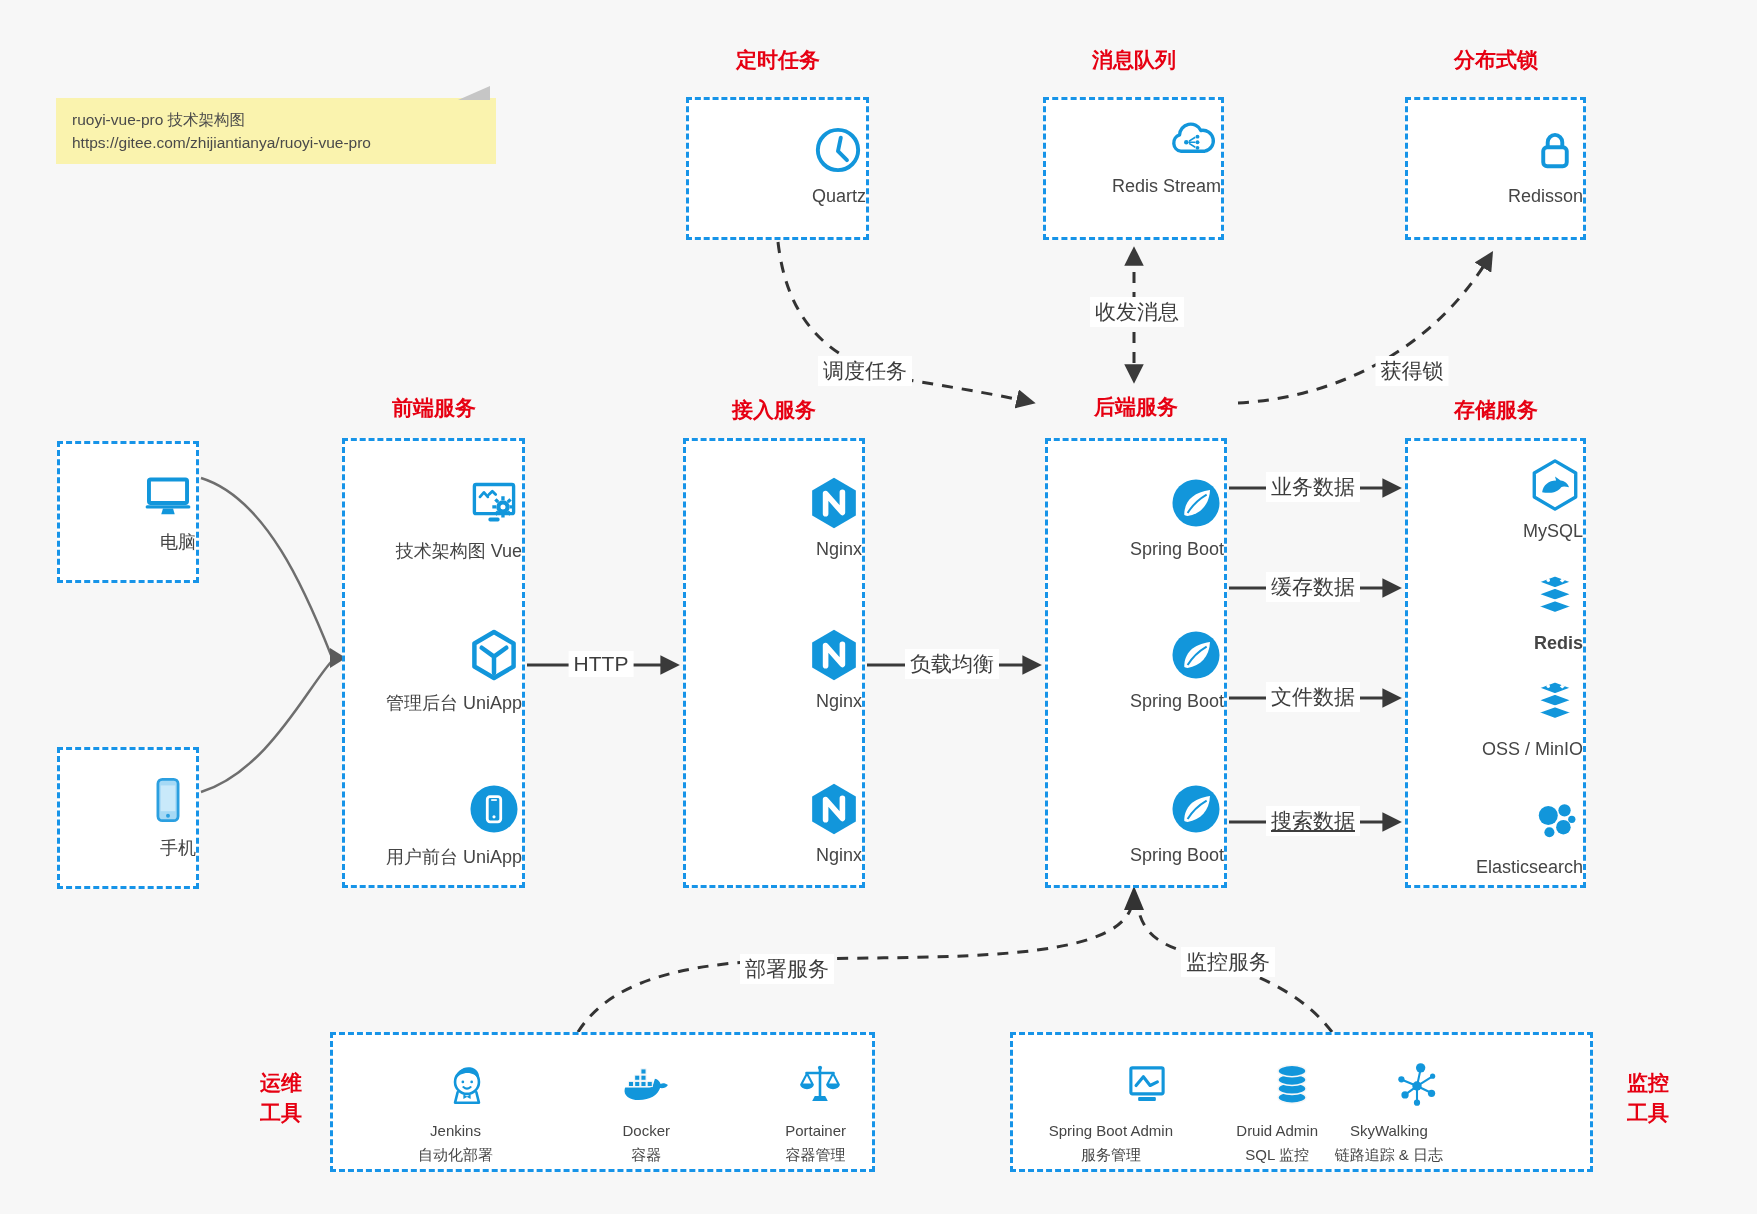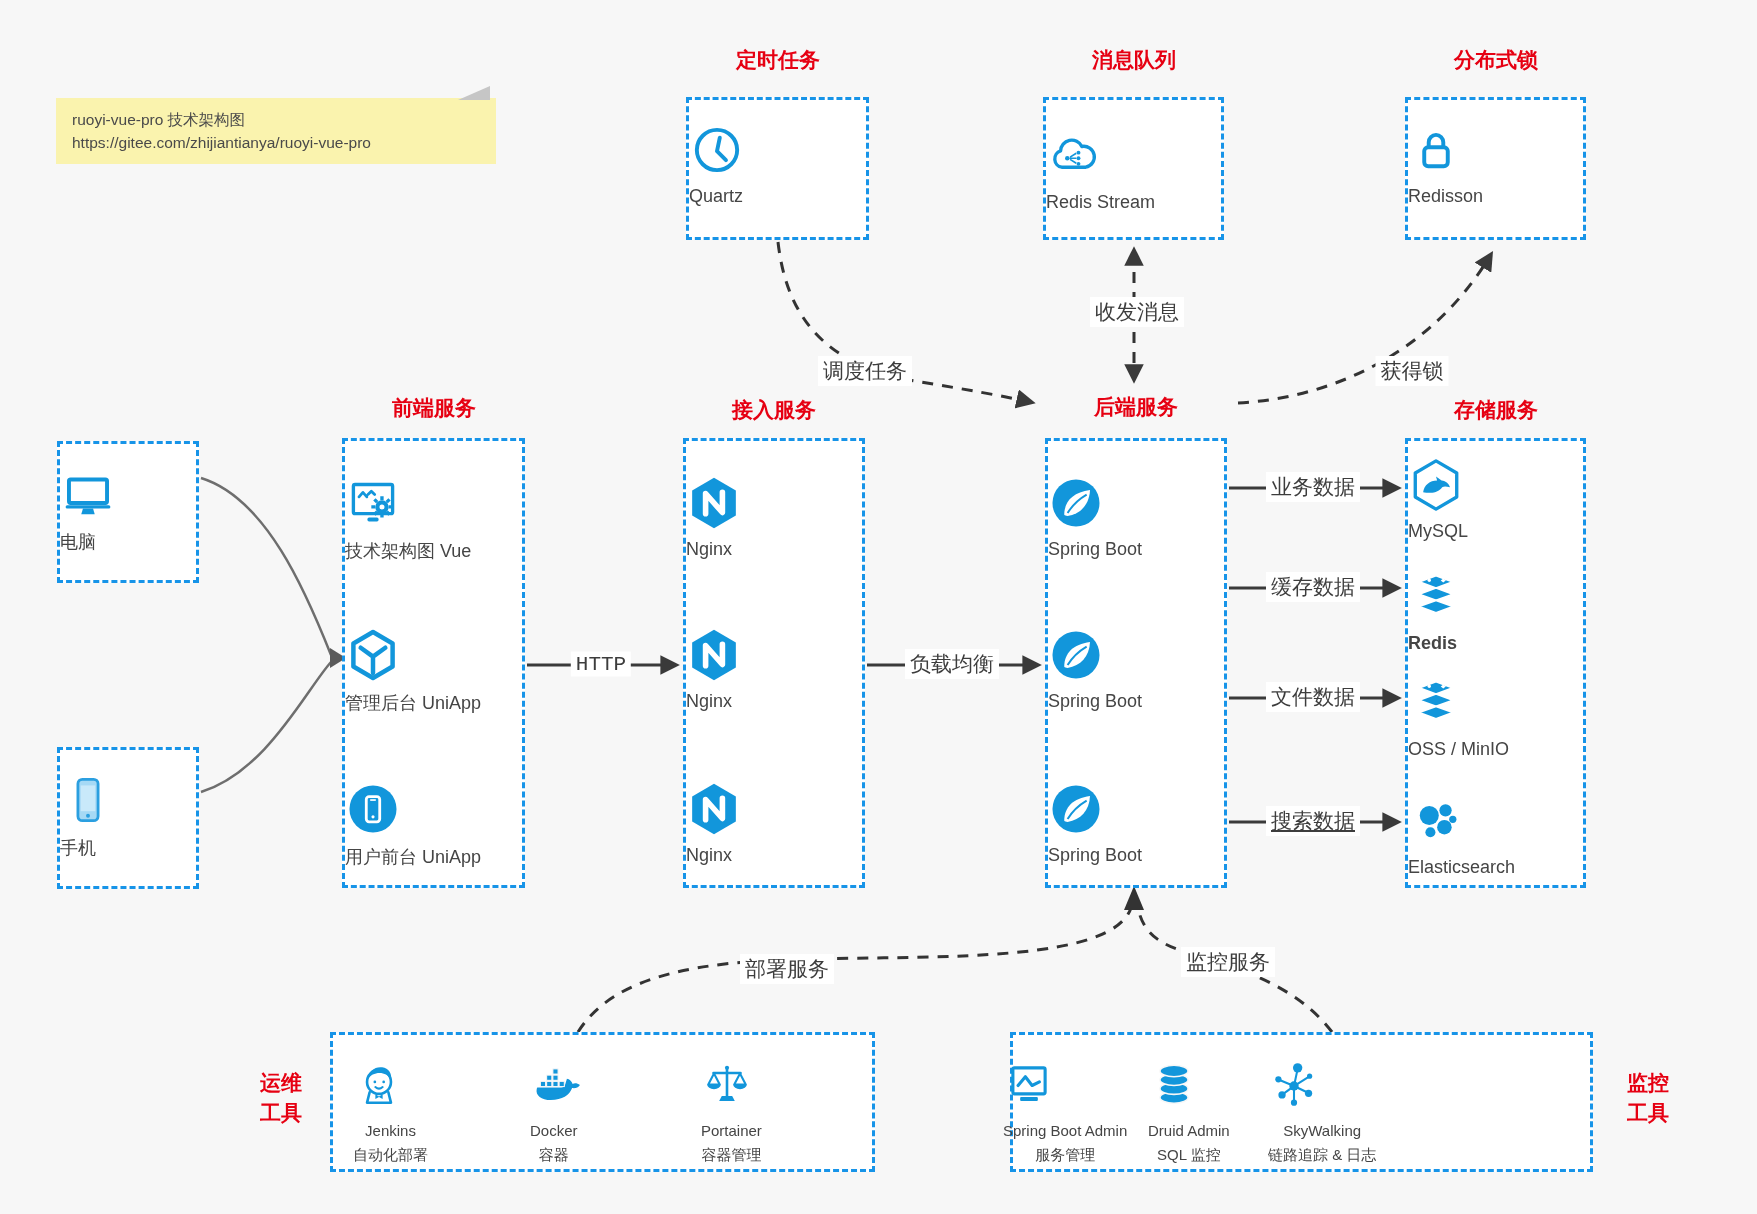--- a/index.html
+++ b/index.html
@@ -7,21 +7,21 @@
     --bblue:#1794e8;
     --red:#e60012;
     --ink:#454545;
     --arrow:#3a3a3a;
   }
   html,body{margin:0;padding:0;background:#f7f7f7;}
   body{width:1757px;height:1214px;font-family:"Liberation Sans",sans-serif;}
   .page{position:relative;width:1757px;height:1214px;background:#f7f7f7;overflow:hidden;}
   .overlay{position:absolute;left:0;top:0;z-index:1;}
   .gbox{position:absolute;background:#fff;border:3px dashed var(--bblue);box-sizing:border-box;z-index:2;}
-  .item{position:absolute;left:0;right:0;display:flex;flex-direction:column;align-items:flex-start;}
+  .item{position:absolute;left:0;right:0;display:flex;flex-direction:column;align-items:flex-end;}
   .item svg{width:56px;height:56px;display:block;}
   .item .lbl{margin-top:8px;font-size:18px;color:var(--ink);white-space:nowrap;}
   .item .lbl2{margin-top:8px;font-size:15px;line-height:24px;color:var(--ink);text-align:center;white-space:nowrap;}
   .bitem svg{width:52px;height:52px;}
   .rtitle{position:absolute;transform:translateX(-50%);font-size:21px;font-weight:bold;color:var(--red);white-space:nowrap;z-index:2;}
   .sidelabel{position:absolute;width:72px;font-size:21px;font-weight:bold;color:var(--red);line-height:30px;text-align:center;z-index:2;}
   .elabel{position:absolute;transform:translate(-50%,-50%);background:#fff;padding:1px 5px;font-size:21px;color:#3d3d3d;white-space:nowrap;z-index:3;}
   .note{position:absolute;left:56px;top:98px;width:440px;height:66px;background:#faf3ae;
         padding:10px 16px;box-sizing:border-box;font-size:15.5px;color:#4a4a4a;line-height:23px;z-index:2;}
   .fold{position:absolute;top:-12px;right:6px;width:0;height:0;
@@ -76,21 +76,21 @@
     <div class="item" style="top:22px;">
       <svg viewBox="0 0 100 100">
           <circle cx="50" cy="50" r="36" fill="none" stroke="#1296db" stroke-width="7"></circle>
           <path d="M50 52 L55 28 M50 52 L66 68" fill="none" stroke="#1296db" stroke-width="7" stroke-linecap="round"></path>
         </svg>
       <div class="lbl">Quartz</div>
     </div>
   </div>
 
   <div class="gbox" style="left:1043px;top:97px;width:181px;height:143px;">
-    <div class="item" style="top:28px;">
+    <div class="item" style="top:12px;">
       <svg viewBox="0 0 100 100">
           <path d="M28 70 A15 15 0 0 1 26 41 A20 20 0 0 1 64 33 A14 14 0 0 1 71 70 Z" fill="none" stroke="#1296db" stroke-width="6" stroke-linejoin="round"></path>
           <g fill="#1296db">
             <circle cx="38" cy="54" r="4"></circle>
             <circle cx="58" cy="44" r="3.5"></circle>
             <circle cx="58" cy="54" r="3.5"></circle>
             <circle cx="58" cy="64" r="3.5"></circle>
           </g>
           <path d="M42 54 H54 M43 52 L54 45 M43 56 L54 63" stroke="#1296db" stroke-width="3" fill="none"></path>
         </svg>
@@ -355,21 +355,21 @@
             <circle cx="80" cy="33" r="5"></circle>
           </g>
         </svg>
       <div class="lbl2">
           <div>SkyWalking</div>
           <div>链路追踪 &amp; 日志</div>
         </div>
     </div>
   </div>
 
-  <div class="elabel" style="left:601px;top:664px;font-family:Liberation Mono, monospace;">HTTP</div>
+  <div class="elabel" style="left:601px;top:664px;">HTTP</div>
   <div class="elabel" style="left:952px;top:664px;">负载均衡</div>
   <div class="elabel" style="left:1313px;top:487px;">业务数据</div>
   <div class="elabel" style="left:1313px;top:587px;">缓存数据</div>
   <div class="elabel" style="left:1313px;top:697px;">文件数据</div>
   <div class="elabel" style="left:1313px;top:821px;text-decoration:underline;">搜索数据</div>
   <div class="elabel" style="left:865px;top:371px;">调度任务</div>
   <div class="elabel" style="left:1137px;top:312px;">收发消息</div>
   <div class="elabel" style="left:1412px;top:371px;">获得锁</div>
   <div class="elabel" style="left:787px;top:969px;">部署服务</div>
   <div class="elabel" style="left:1228px;top:962px;">监控服务</div>

